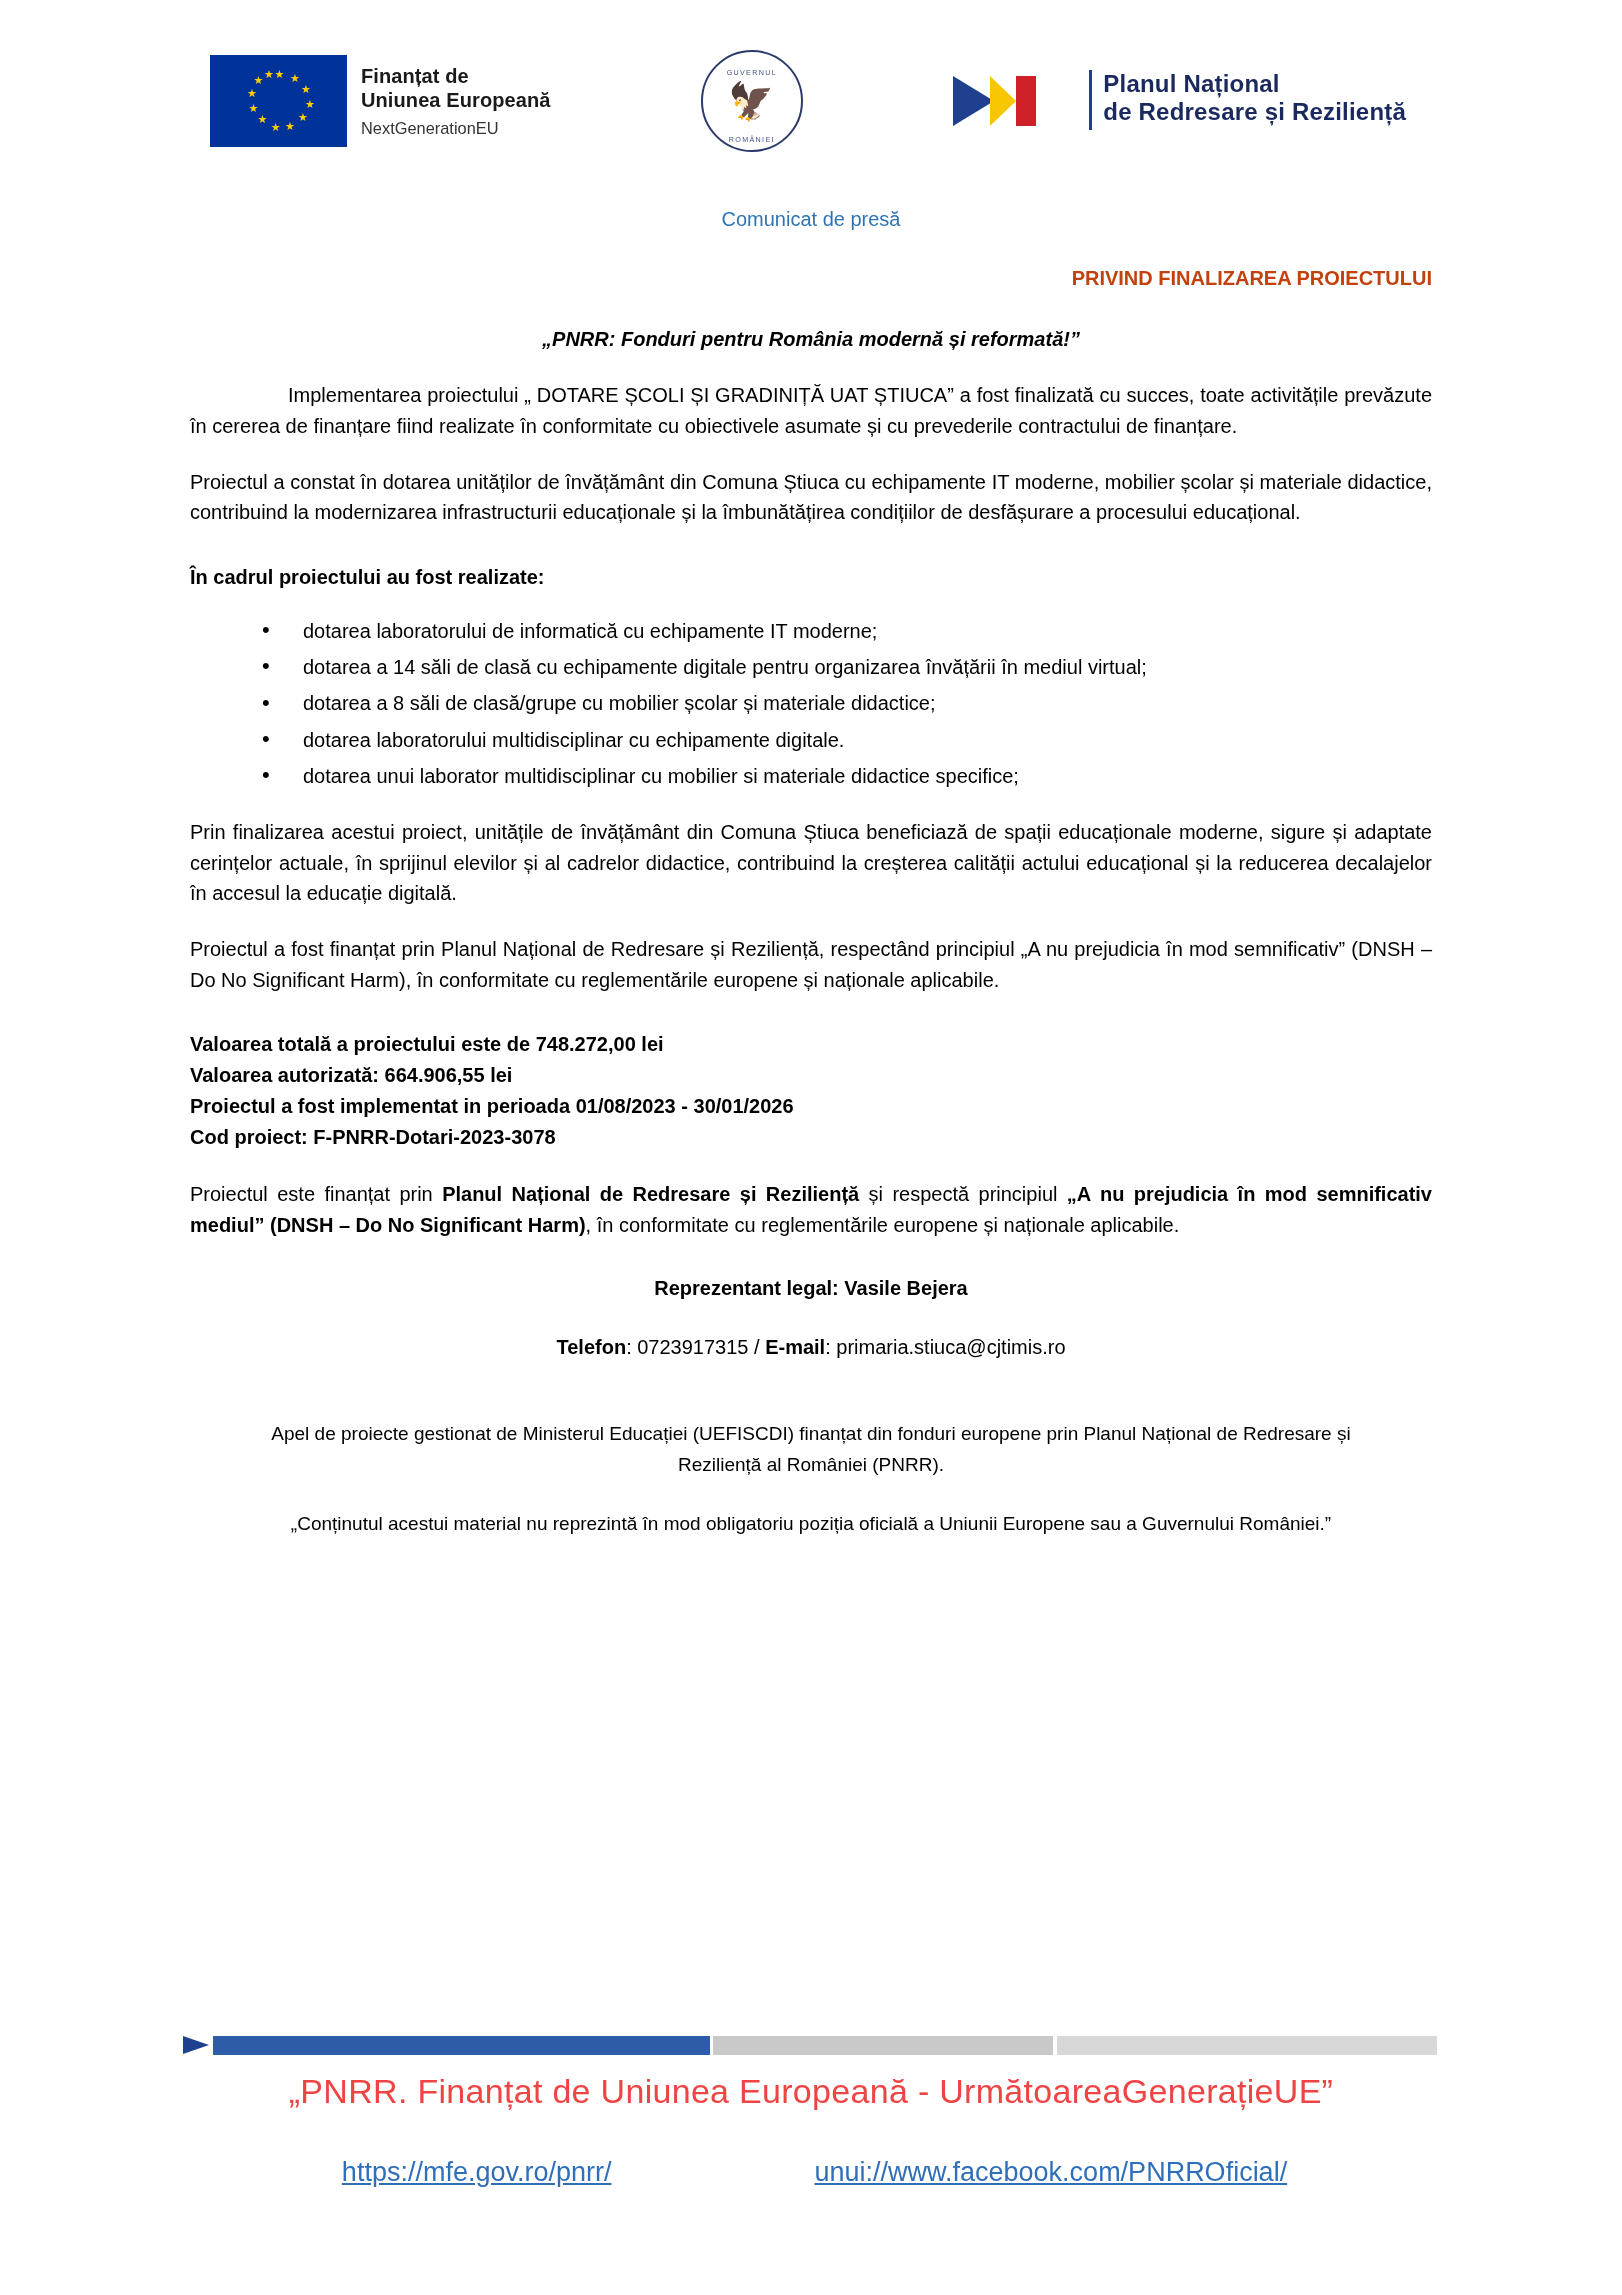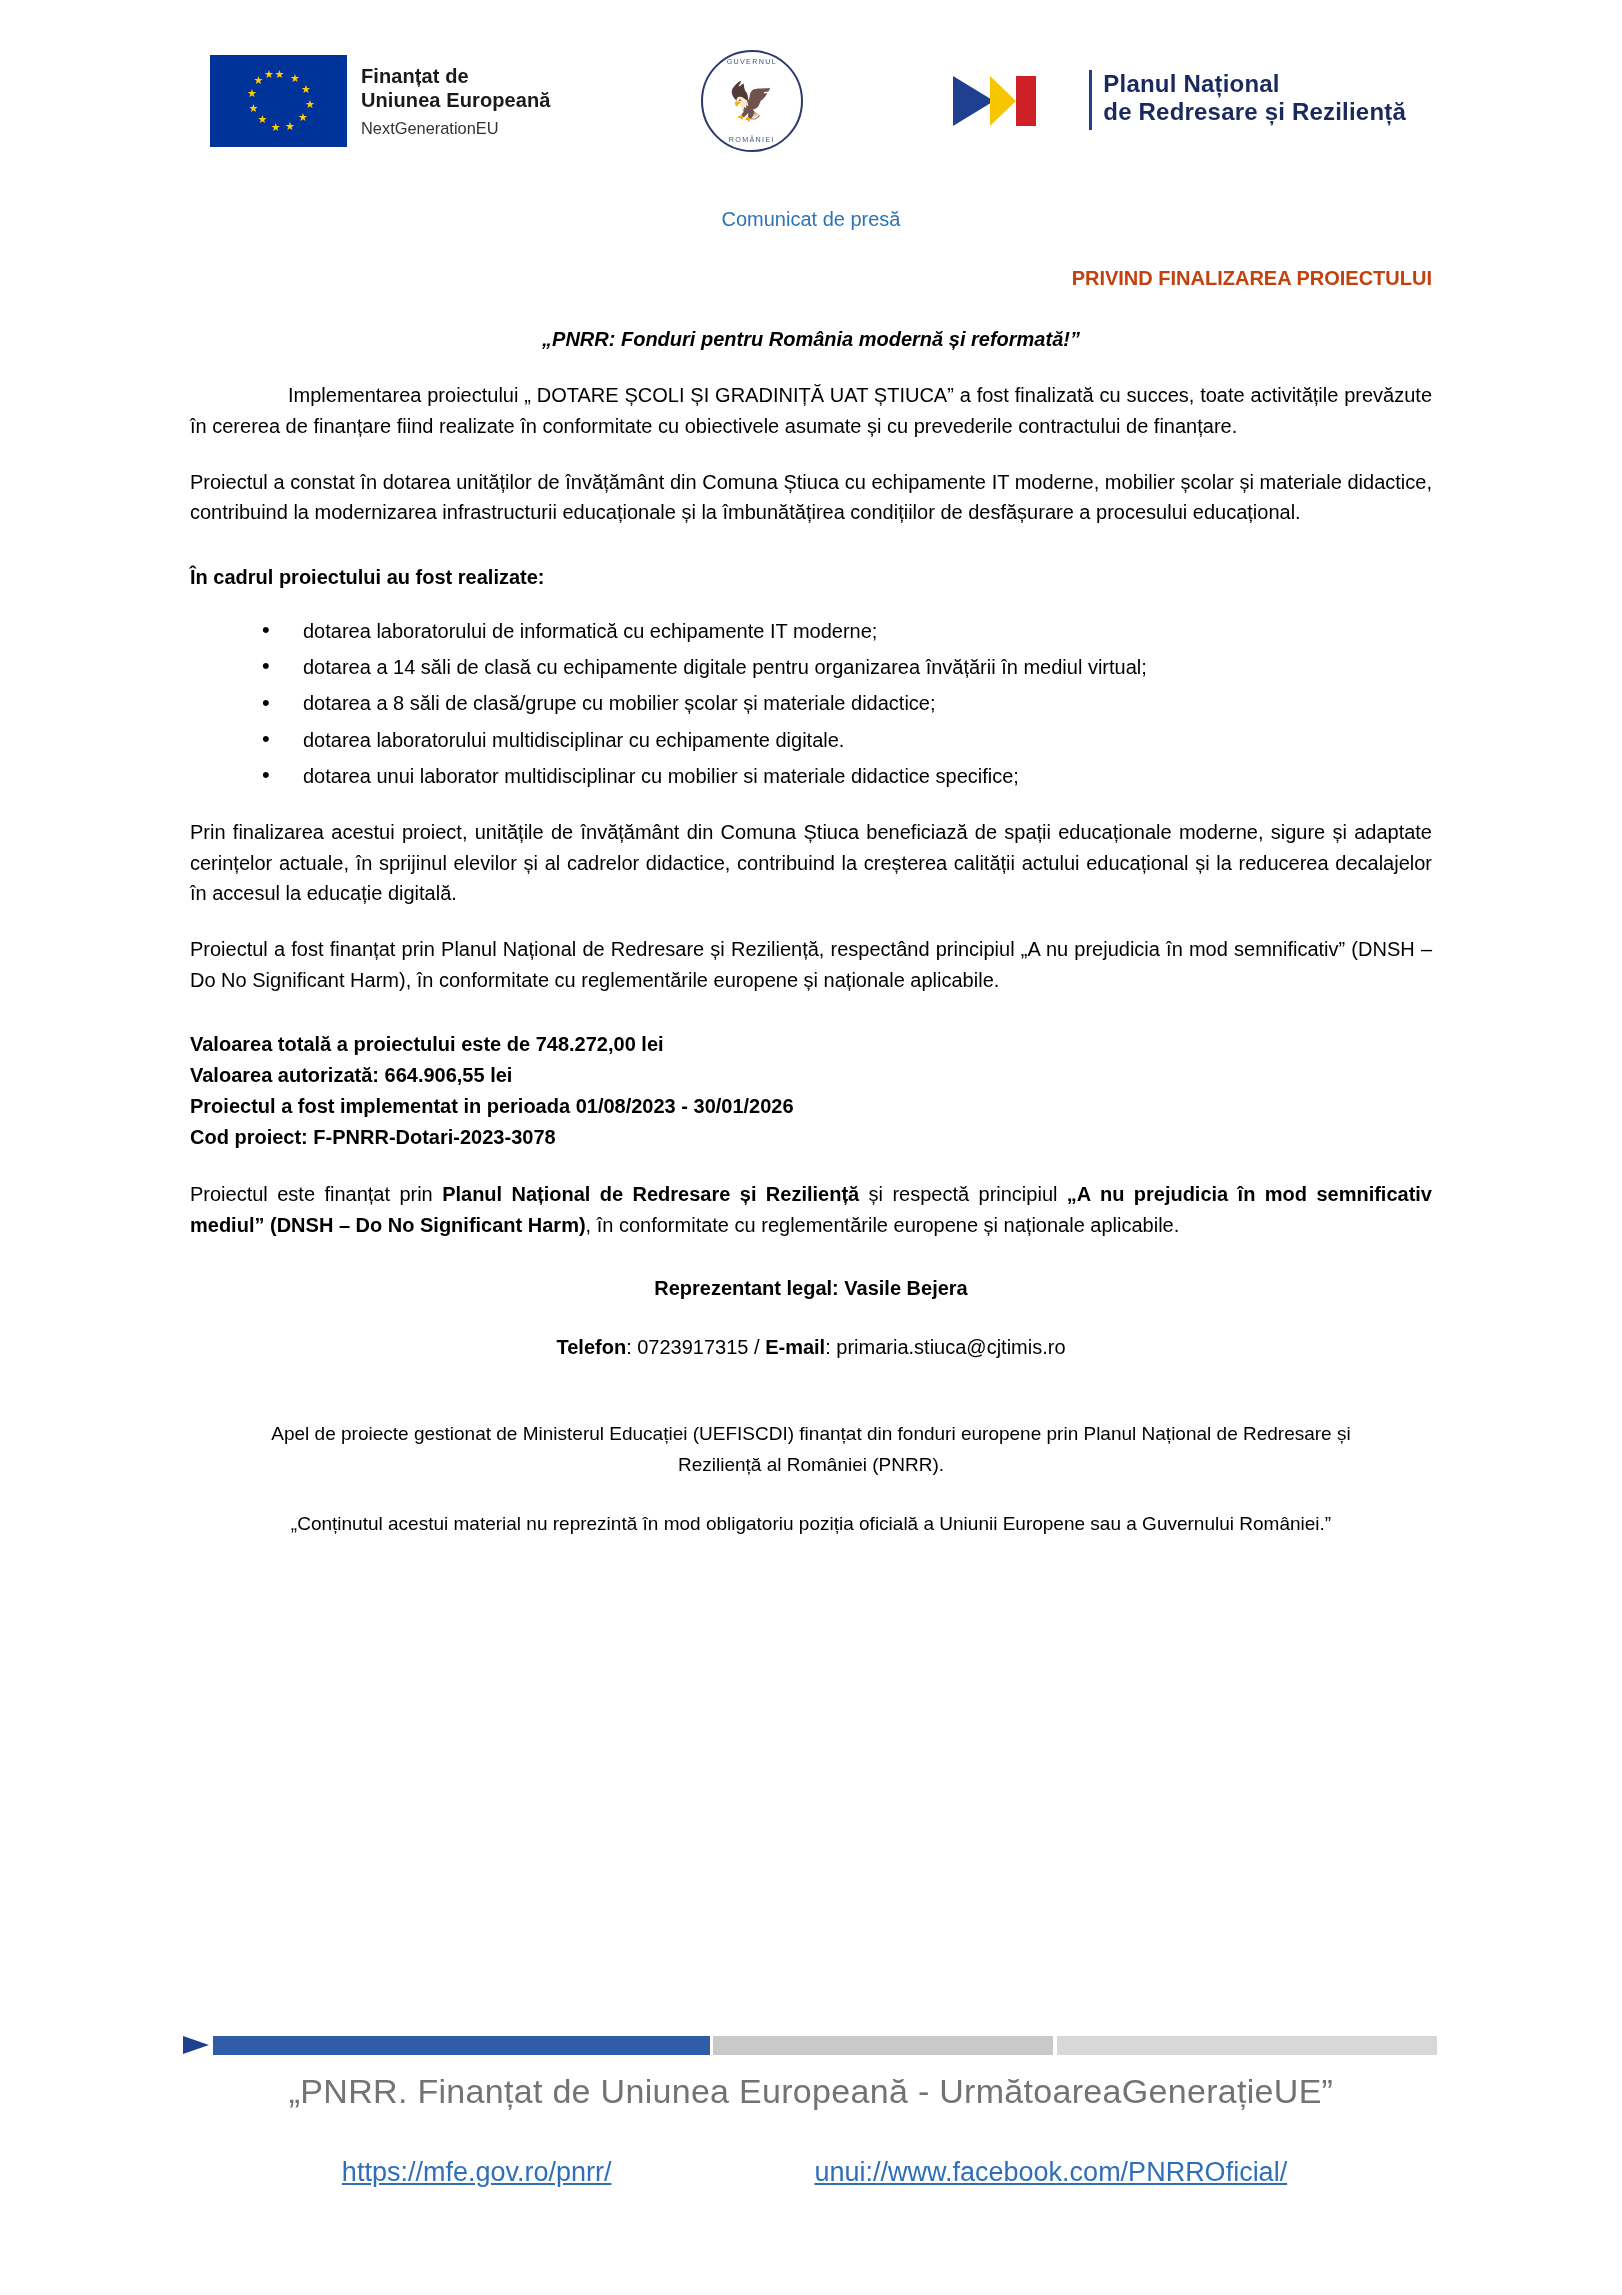--- a/index.html
+++ b/index.html
@@ -81,21 +81,21 @@
     position: relative;
     flex: none;
     display: flex;
     align-items: center;
     justify-content: center;
     color: #2b3a6b;
     overflow: hidden;
   }
   .logo-stema .ring-text {
     position: absolute;
-    top: 5px;
+    top: 16px;
     left: 0;
     right: 0;
     text-align: center;
     font-size: 7.2px;
     letter-spacing: 1.3px;
     color: #46548a;
   }
   .logo-stema .ring-text-b {
     position: absolute;
     bottom: 5.9px;
@@ -286,21 +286,21 @@
     left: 874px; top: 2px;
     width: 380px; height: 18.3px;
     background: #d8d8d8;
   }
   .slogan {
     position: absolute;
     left: 0; right: 0;
     top: 52px;
     text-align: center;
     font-size: 34px;
-    color: #737373;
+    color: #ef4444;
     letter-spacing: 0.3px;
   }
   .links {
     position: absolute;
     left: 0; right: 4px;
     top: 137px;
     display: flex;
     justify-content: center;
     gap: 203px;
     font-size: 27px;

